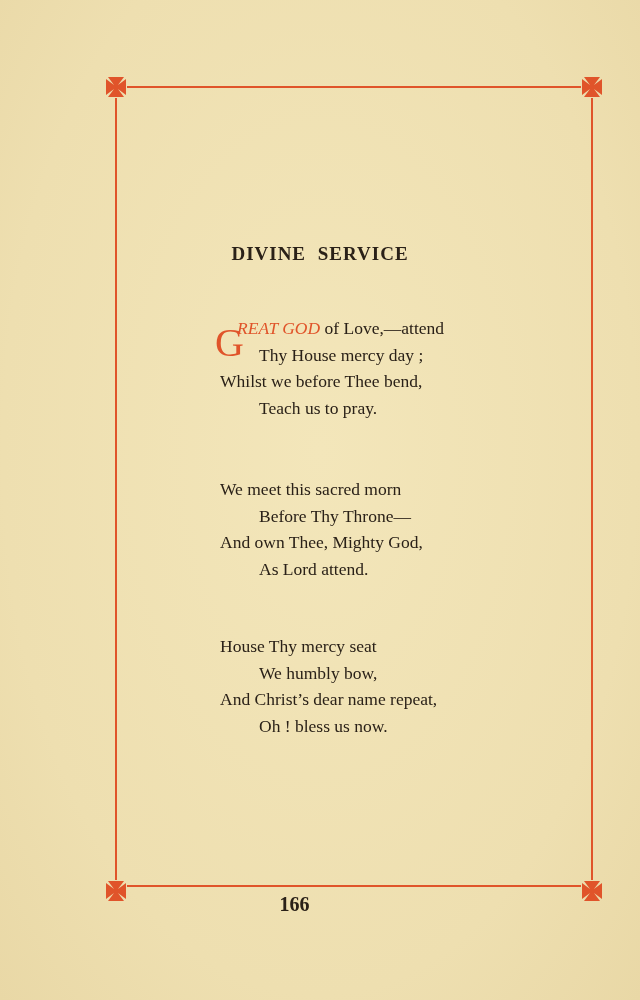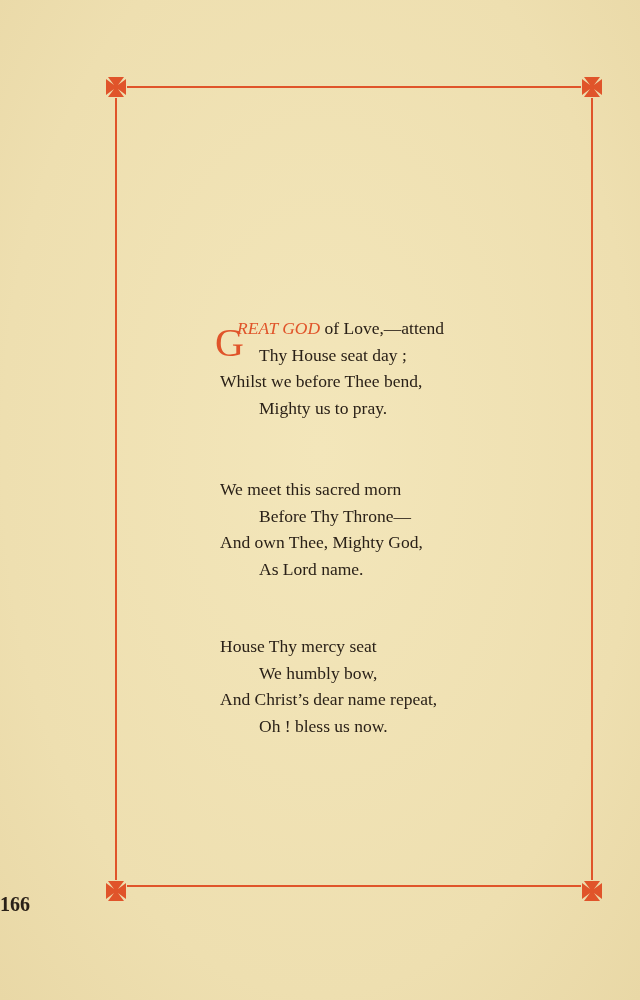--- a/index.html
+++ b/index.html
@@ -22,22 +22,22 @@
   }
   .line { position:absolute; font-size:17.5px; white-space:nowrap; }
   .indent { left:259px; }
   .flush { left:220px; }
   .dropcap {
     position:absolute; left:215px; top:323px; font-size:40px; line-height:40px;
     color:var(--red);
   }
   .redcaps { color:var(--red);font-style:italic; }
   .pagenum {
-    position:absolute; left:0; width:515px; top:893px; text-align:left;
-    font-size:20px; font-weight:bold;
+    position:absolute; left:0; width:515px; top:893px; text-align:center;
+    font-size:20px; font-weight:bold;padding-left:37px;
   }
 </style>
 </head>
 <body>
 
 <div class="page" style="--red:#e0542a;">
 
   <div class="hline" style="left:127px; width:454px; top:86px;"></div>
   <div class="hline" style="left:127px; width:454px; top:885px;"></div>
   <div class="vline" style="left:115px; top:98px; height:782px;"></div>
@@ -49,34 +49,35 @@
   <svg class="cross" style="left:581px; top:76px;" viewBox="0 0 22 22">
     <path fill="#e0542a" d="M3 1 L19 1 L13 9 L21 3 L21 19 L13 13 L19 21 L3 21 L9 13 L1 19 L1 3 L9 9 Z"></path>
   </svg>
   <svg class="cross" style="left:105px; top:880px;" viewBox="0 0 22 22">
     <path fill="#e0542a" d="M3 1 L19 1 L13 9 L21 3 L21 19 L13 13 L19 21 L3 21 L9 13 L1 19 L1 3 L9 9 Z"></path>
   </svg>
   <svg class="cross" style="left:581px; top:880px;" viewBox="0 0 22 22">
     <path fill="#e0542a" d="M3 1 L19 1 L13 9 L21 3 L21 19 L13 13 L19 21 L3 21 L9 13 L1 19 L1 3 L9 9 Z"></path>
   </svg>
 
+  <div class="title">DIVINE SERVICE</div>
 
   <div class="dropcap">G</div>
   <div class="line" style="left:237px; top:318px;">
     <span class="redcaps">REAT GOD</span><span> of Love,—attend</span>
   </div>
 
-  <div class="line indent" style="top:345px;">Thy House seat day ;</div>
+  <div class="line indent" style="top:345px;">Thy House mercy day ;</div>
   <div class="line flush" style="top:371px;">Whilst we before Thee bend,</div>
-  <div class="line indent" style="top:398px;">Mighty us to pray.</div>
+  <div class="line indent" style="top:398px;">Teach us to pray.</div>
 
   <div class="line flush" style="top:479px;">We meet this sacred morn</div>
   <div class="line indent" style="top:506px;">Before Thy Throne—</div>
   <div class="line flush" style="top:532px;">And own Thee, Mighty God,</div>
-  <div class="line indent" style="top:559px;">As Lord name.</div>
+  <div class="line indent" style="top:559px;">As Lord attend.</div>
 
   <div class="line flush" style="top:636px;">House Thy mercy seat</div>
   <div class="line indent" style="top:663px;">We humbly bow,</div>
   <div class="line indent" style="top:716px;">Oh ! bless us now.</div>
   <div class="line flush" style="top:689px;">And Christ’s dear name repeat,</div>
 
   <div class="pagenum">166</div>
 </div>
 
 </body></html>

